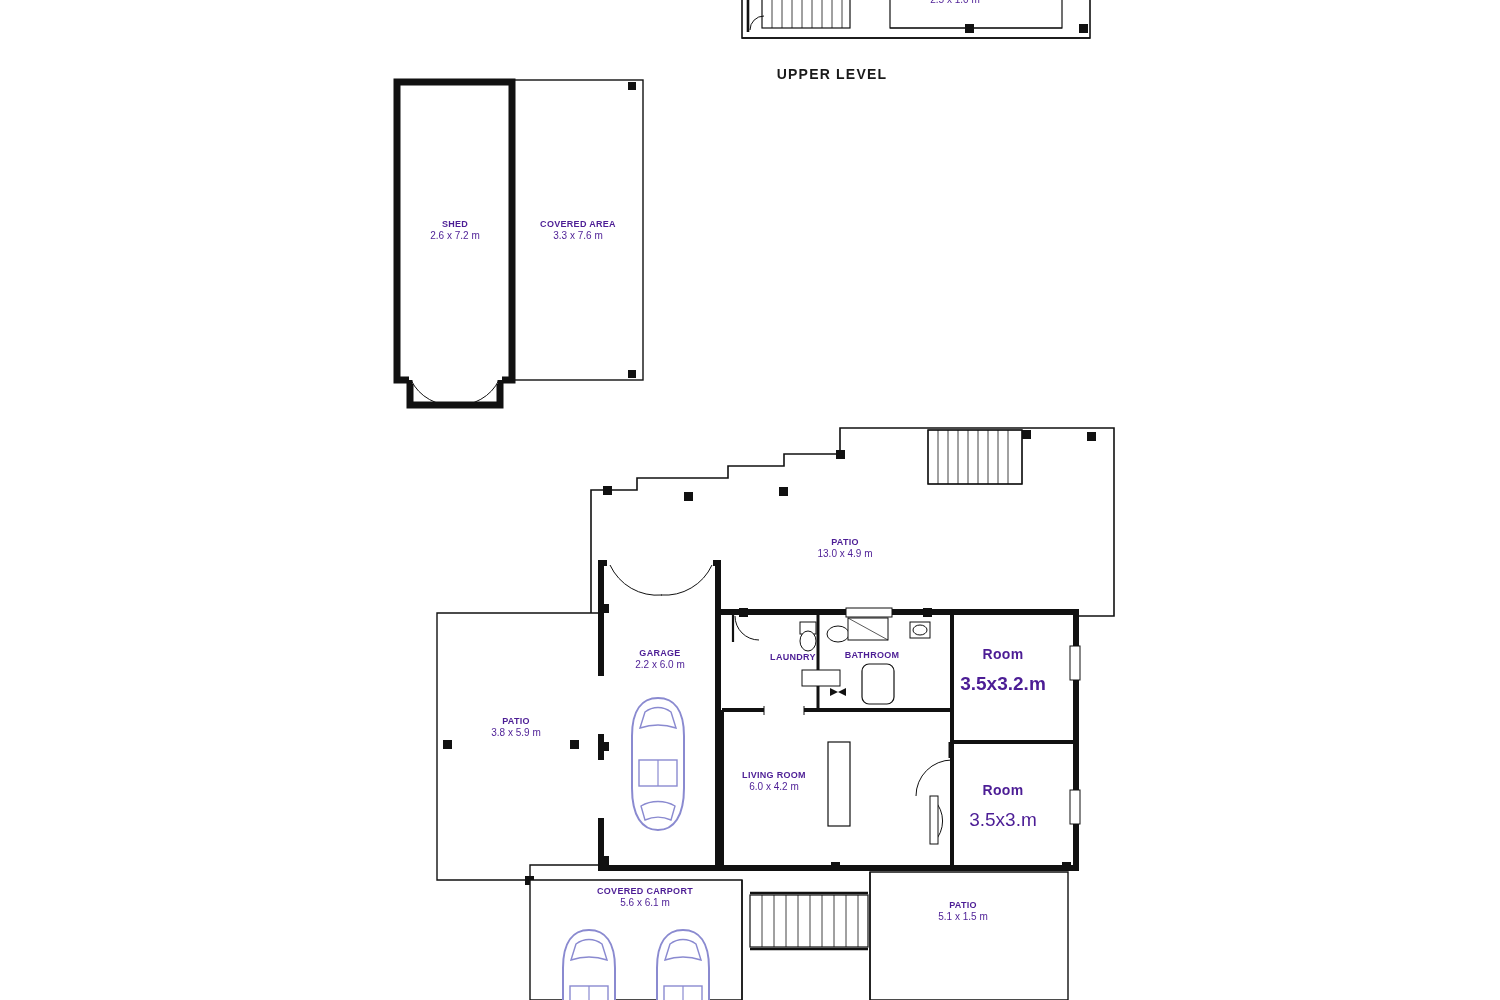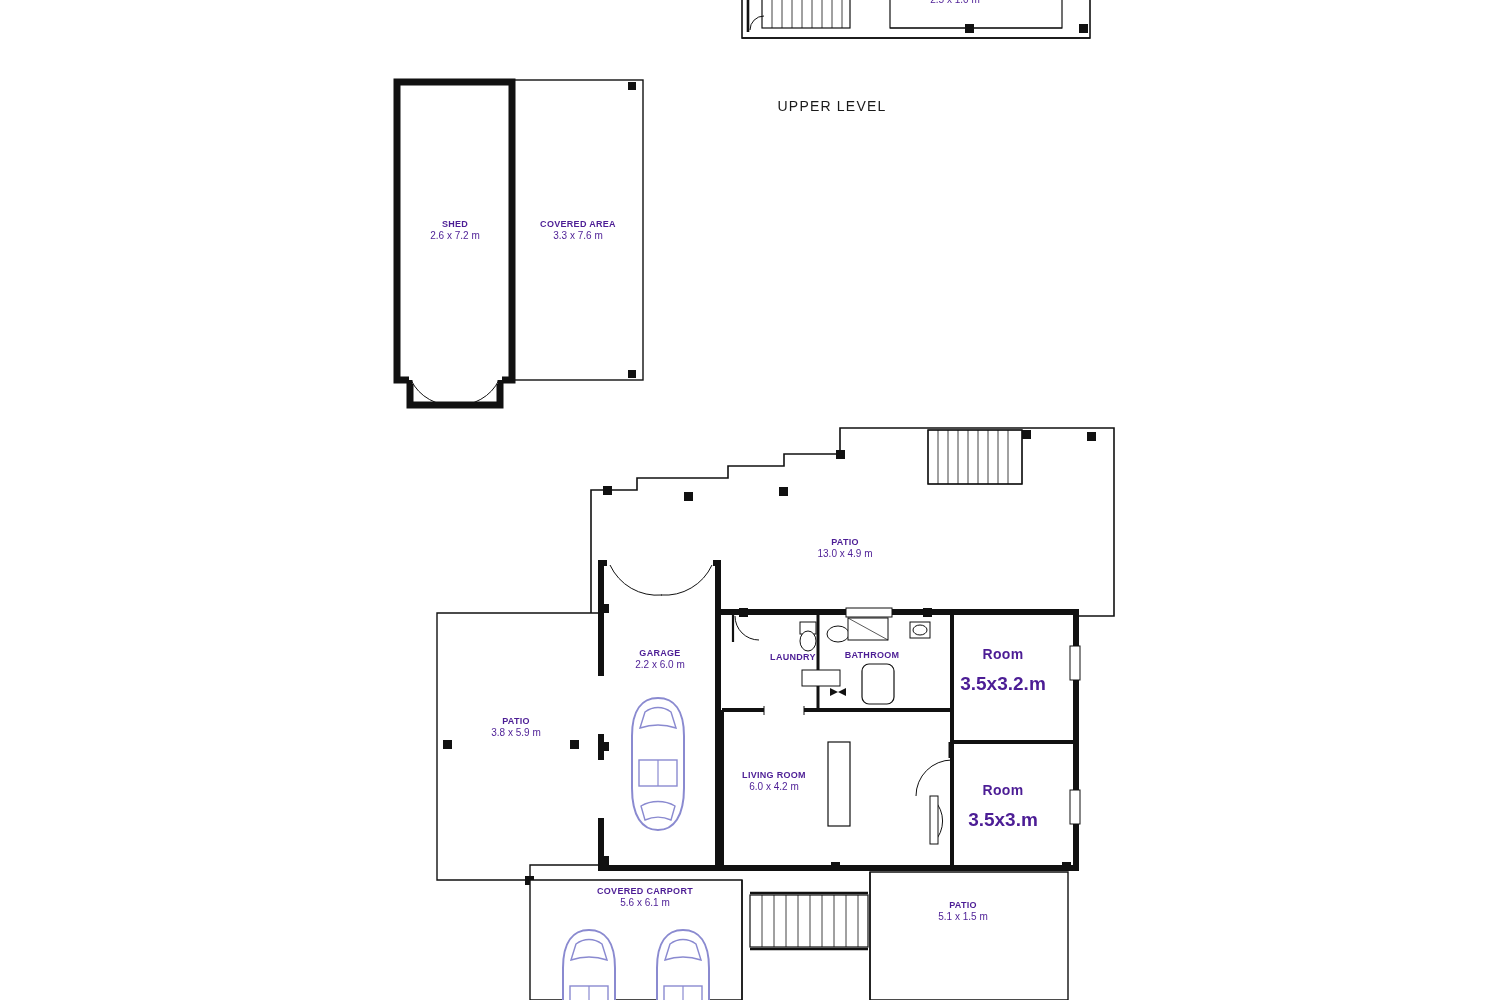--- a/index.html
+++ b/index.html
@@ -38,25 +38,24 @@
   .label .dims {
     display: block;
   }
   .lbl-sm .name { font-size: 9px; }
   .lbl-sm .dims { font-size: 10px; }
   .lbl-lg .name { font-size: 14px; }
   .lbl-lg .dims { font-size: 19px; }
   .title-label {
     position: absolute;
     font-size: 14px;
-    font-weight: normal;
+    font-weight: bold;
     letter-spacing: 1.2px;
     transform: translateX(-50%);
     white-space: nowrap;
-    margin-top: 32px;
   }
 </style>
 </head>
 <body>
 
 <svg id="floorplan" viewBox="0 0 1500 1000" xmlns="http://www.w3.org/2000/svg">
 
   <g>
 
     <rect x="742" y="-60" width="348" height="98" fill="#ffffff" stroke="#111" stroke-width="1.6"></rect>
@@ -277,21 +276,21 @@
   <span class="name">BATHROOM</span>
 </div>
 
 <div class="label lbl-lg" style="left:1003px; top:646px;">
   <span class="name">Room</span>
   <span class="dims" style="font-weight:bold; margin-top:8px;">3.5x3.2.m</span>
 </div>
 
 <div class="label lbl-lg" style="left:1003px; top:782px;">
   <span class="name">Room</span>
-  <span class="dims" style="font-weight:bold; margin-top:8px;">3.5x3.m</span>
+  <span class="dims" style="font-weight:normal; margin-top:8px;">3.5x3.m</span>
 </div>
 
 <div class="label lbl-sm" style="left:516px; top:716px;">
   <span class="name">PATIO</span>
   <span class="dims">3.8 x 5.9 m</span>
 </div>
 
 <div class="label lbl-sm" style="left:774px; top:770px;">
   <span class="name">LIVING ROOM</span>
   <span class="dims">6.0 x 4.2 m</span>

